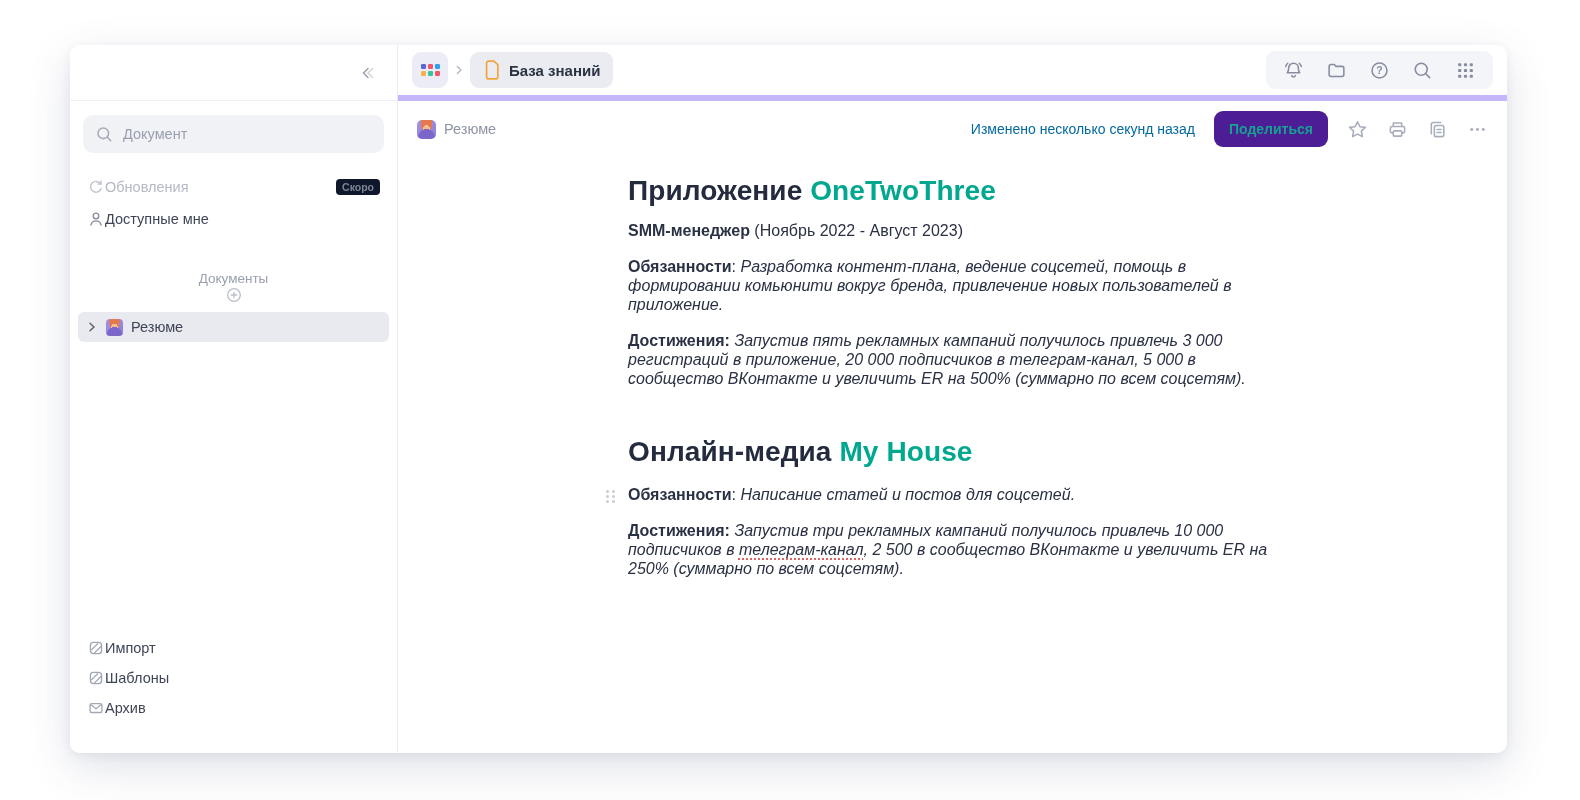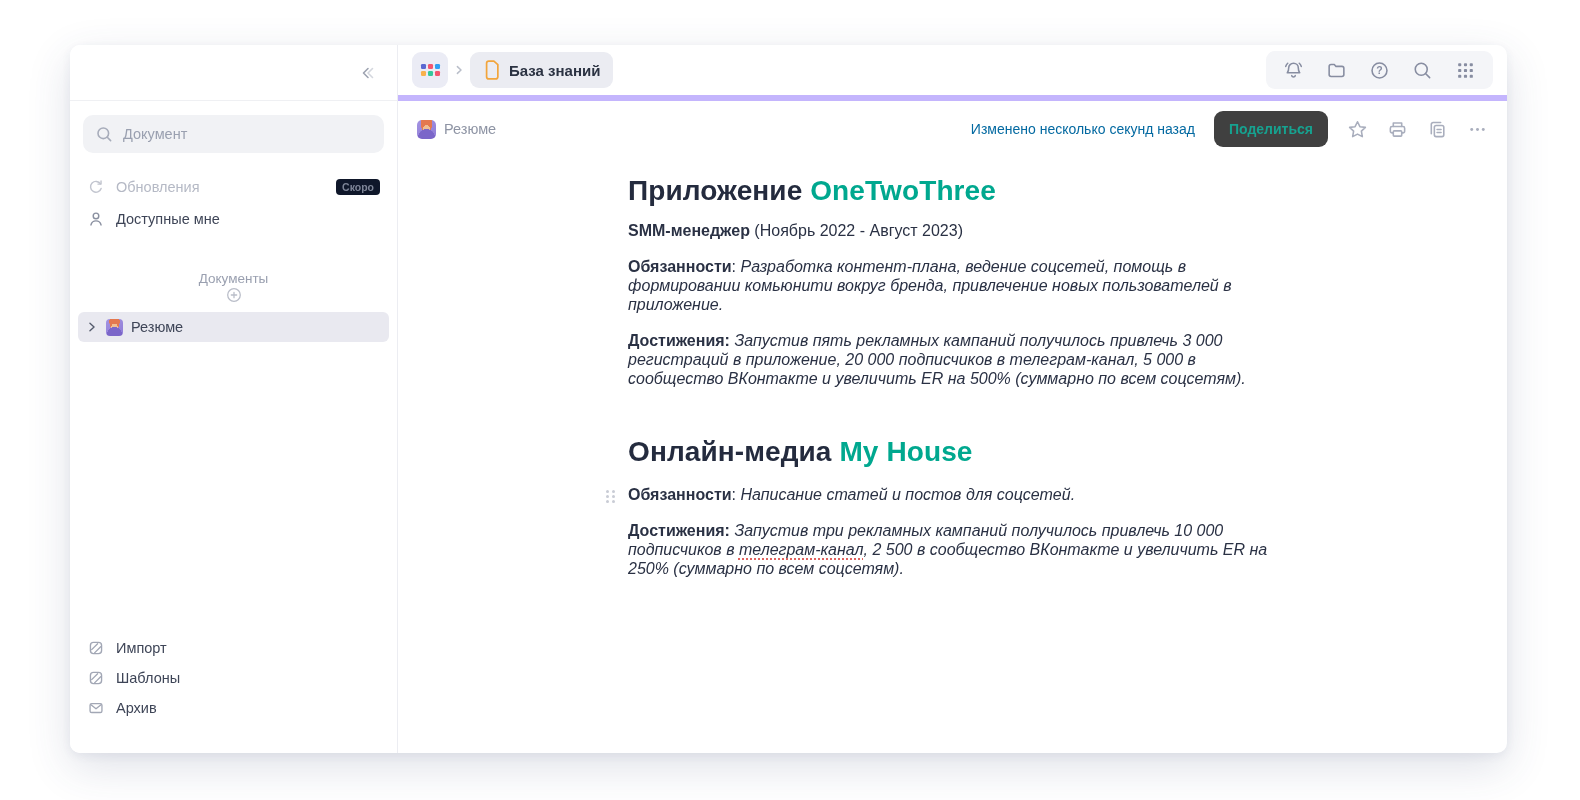--- a/index.html
+++ b/index.html
@@ -17,21 +17,21 @@
                  display:flex; align-items:center; justify-content:flex-end; padding-right:18px; }
   .collapse-btn { width:24px; height:24px; display:grid; place-items:center; cursor:pointer; }
 
   .search-box { margin:14px 13px 8px; height:38px; background:#F1F2F5; border-radius:10px;
                 display:flex; align-items:center; gap:9px; padding:0 12px; }
   .search-box input { border:none; outline:none; background:transparent; flex:1;
                       font-size:14.5px; color:#3E4557; font-family:inherit; }
   .search-box input::placeholder { color:#9AA0B0; }
 
   .nav { margin-top:10px; }
-  .nav-item { height:32px; display:flex; align-items:center; gap:11px; padding:0 17px;
+  .nav-item { height:32px; display:flex; align-items:center; padding:0 17px;
               font-size:14.5px; color:#3E4557; cursor:pointer; }
   .nav-item.disabled { color:#B5B9C5; cursor:default; }
   .badge { margin-left:auto; background:#0f172a; color:#7D8496; font-size:10.5px;
            font-weight:700; padding:2px 6px; border-radius:4px; }
 
   .section-row { margin:36px 17px 8px; display:flex; align-items:center;
                  justify-content:space-between;flex-direction:column; }
   .section-label { color:#9AA0B0; font-size:13.5px; }
 
   .tree-item { margin:0 8px; height:30px; border-radius:6px; display:flex; align-items:center;
@@ -64,21 +64,21 @@
 
   .icon-tray { margin-left:auto; height:38px; background:#F4F5F8; border-radius:9px;
                display:flex; align-items:center; gap:22px; padding:0 17px; }
   .icon-tray .ticon { display:grid; place-items:center; cursor:pointer; }
 
   .doc-header { height:40px; margin-top:8px; display:flex; align-items:center; padding:0 19px; }
   .doc-title-group { display:flex; align-items:center; gap:8px; }
   .doc-title { font-size:14.5px; color:#8E94A4; }
   .doc-actions { margin-left:auto; display:flex; align-items:center; gap:19px; }
   .modified { color:#0369a1; font-size:14px; }
-  .share-btn { background:#404040; color:#16A290; font-weight:700; font-size:14px;
+  .share-btn { background:#4c1d95; color:#16A290; font-weight:700; font-size:14px;
                border:none; border-radius:9px; padding:10px 15px; cursor:pointer;
                font-family:inherit; }
   .act-icon { display:grid; place-items:center; cursor:pointer; }
 
   .doc-scroll { flex:1; overflow:hidden; padding-left:230px; }
   .doc-content { width:650px; padding-top:12px; }
 
   .doc-h1 { font-size:28px; font-weight:700; color:#242B3E; margin-top:48px; letter-spacing:.1px; }
   .doc-h1.first { margin-top:14px; }
   .brand { color:#00A88F; }

